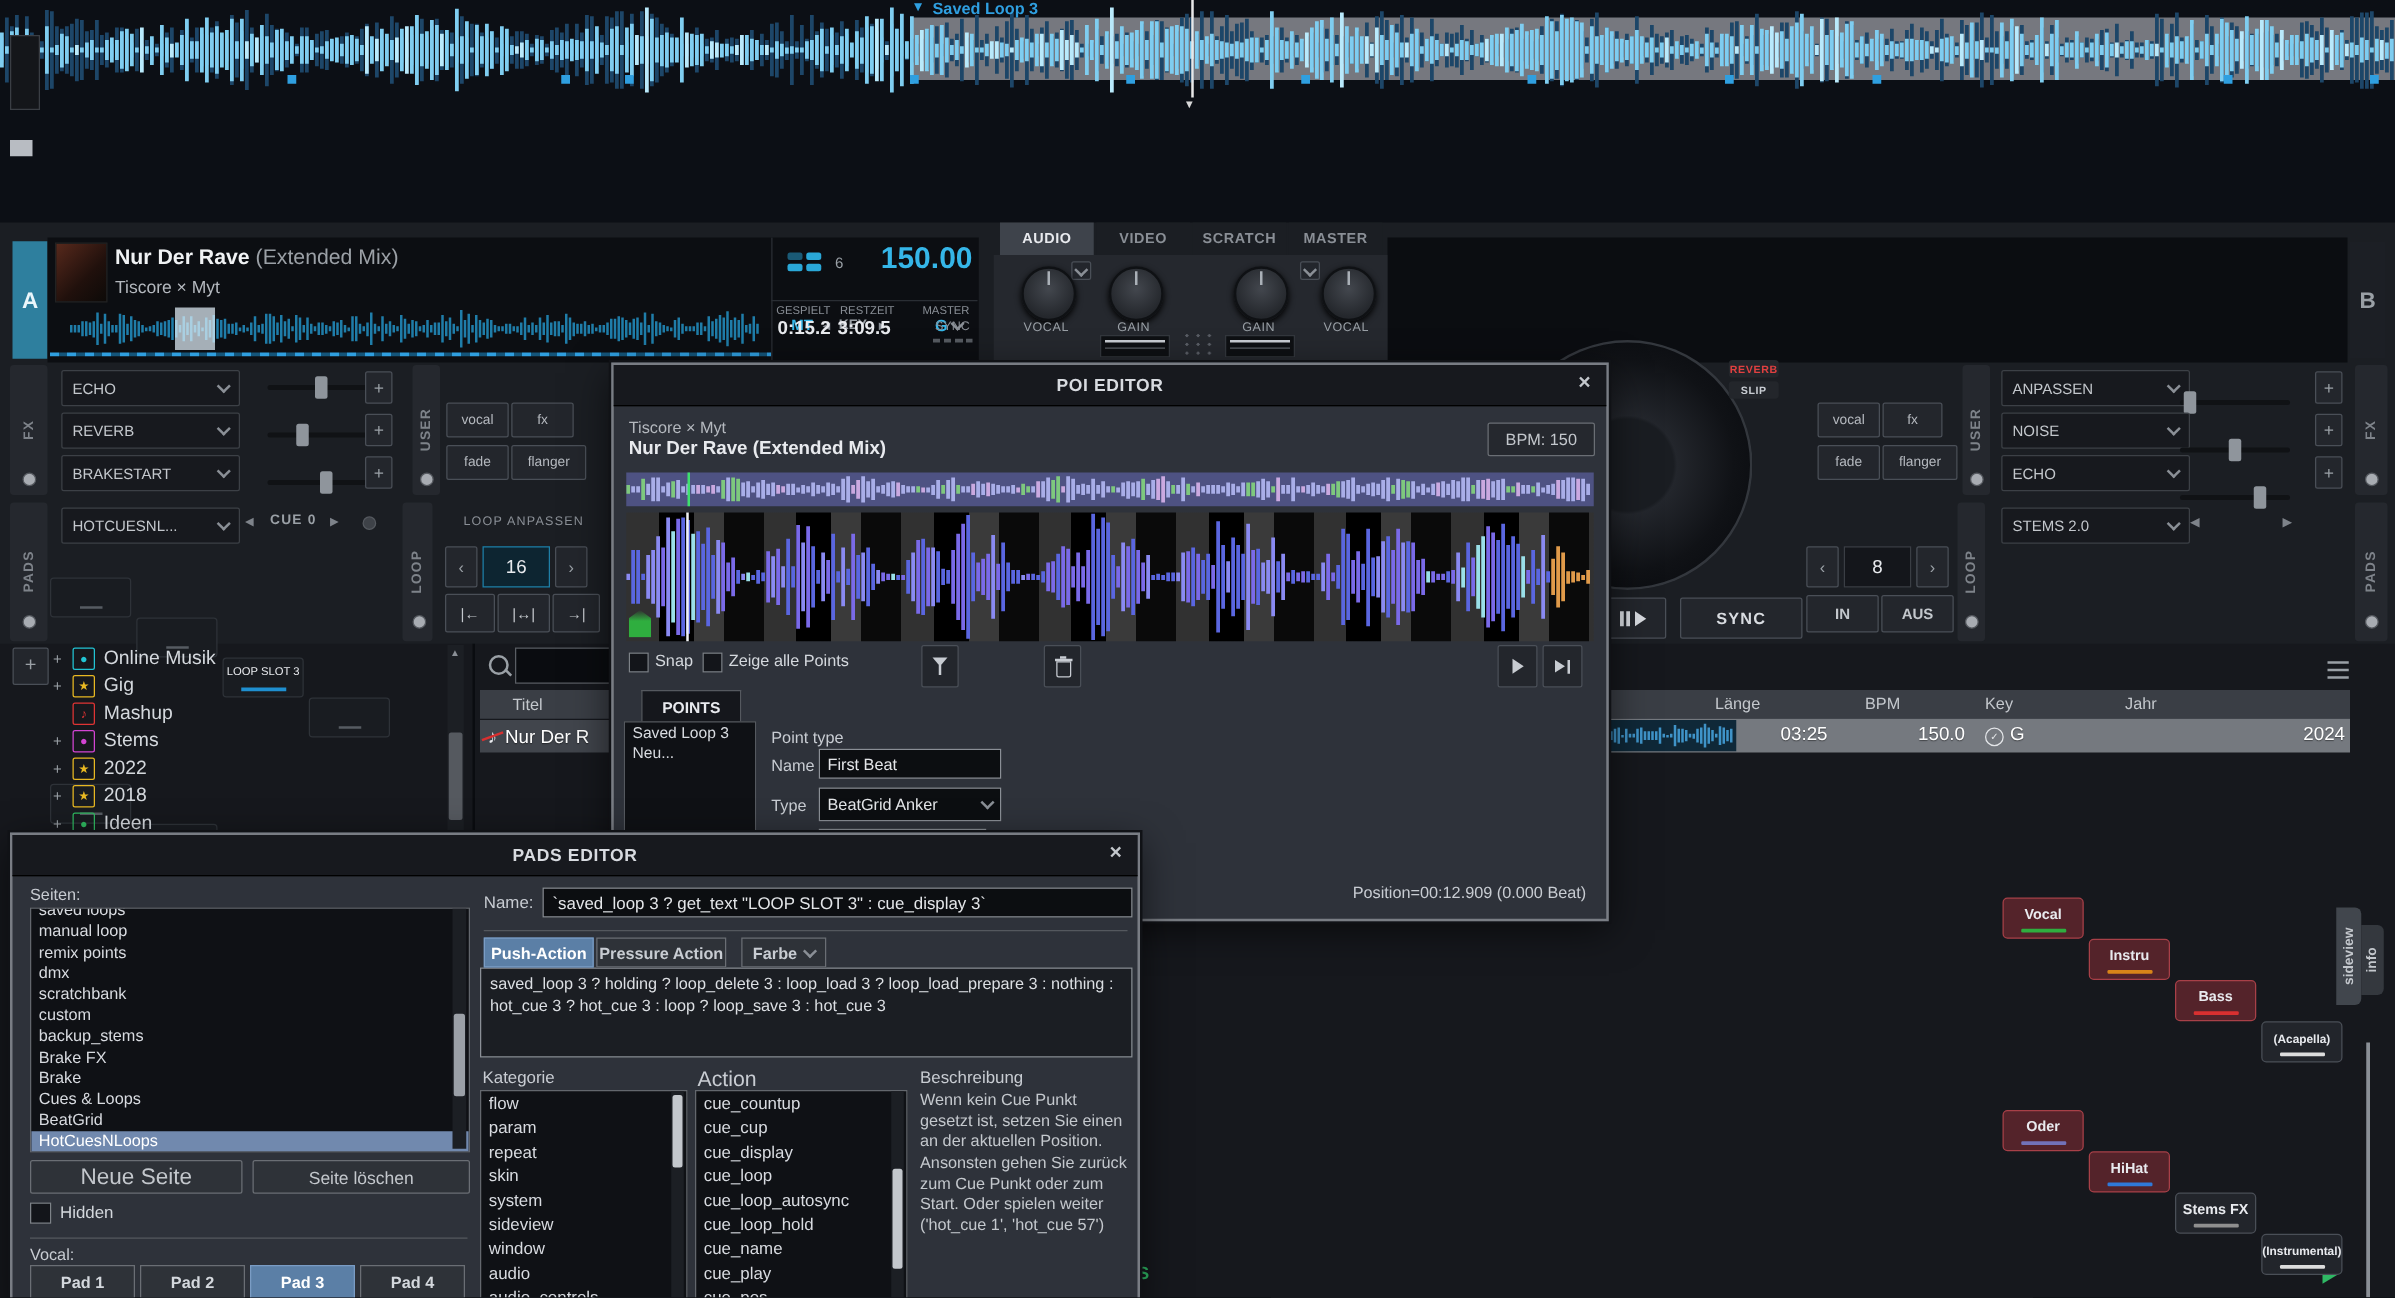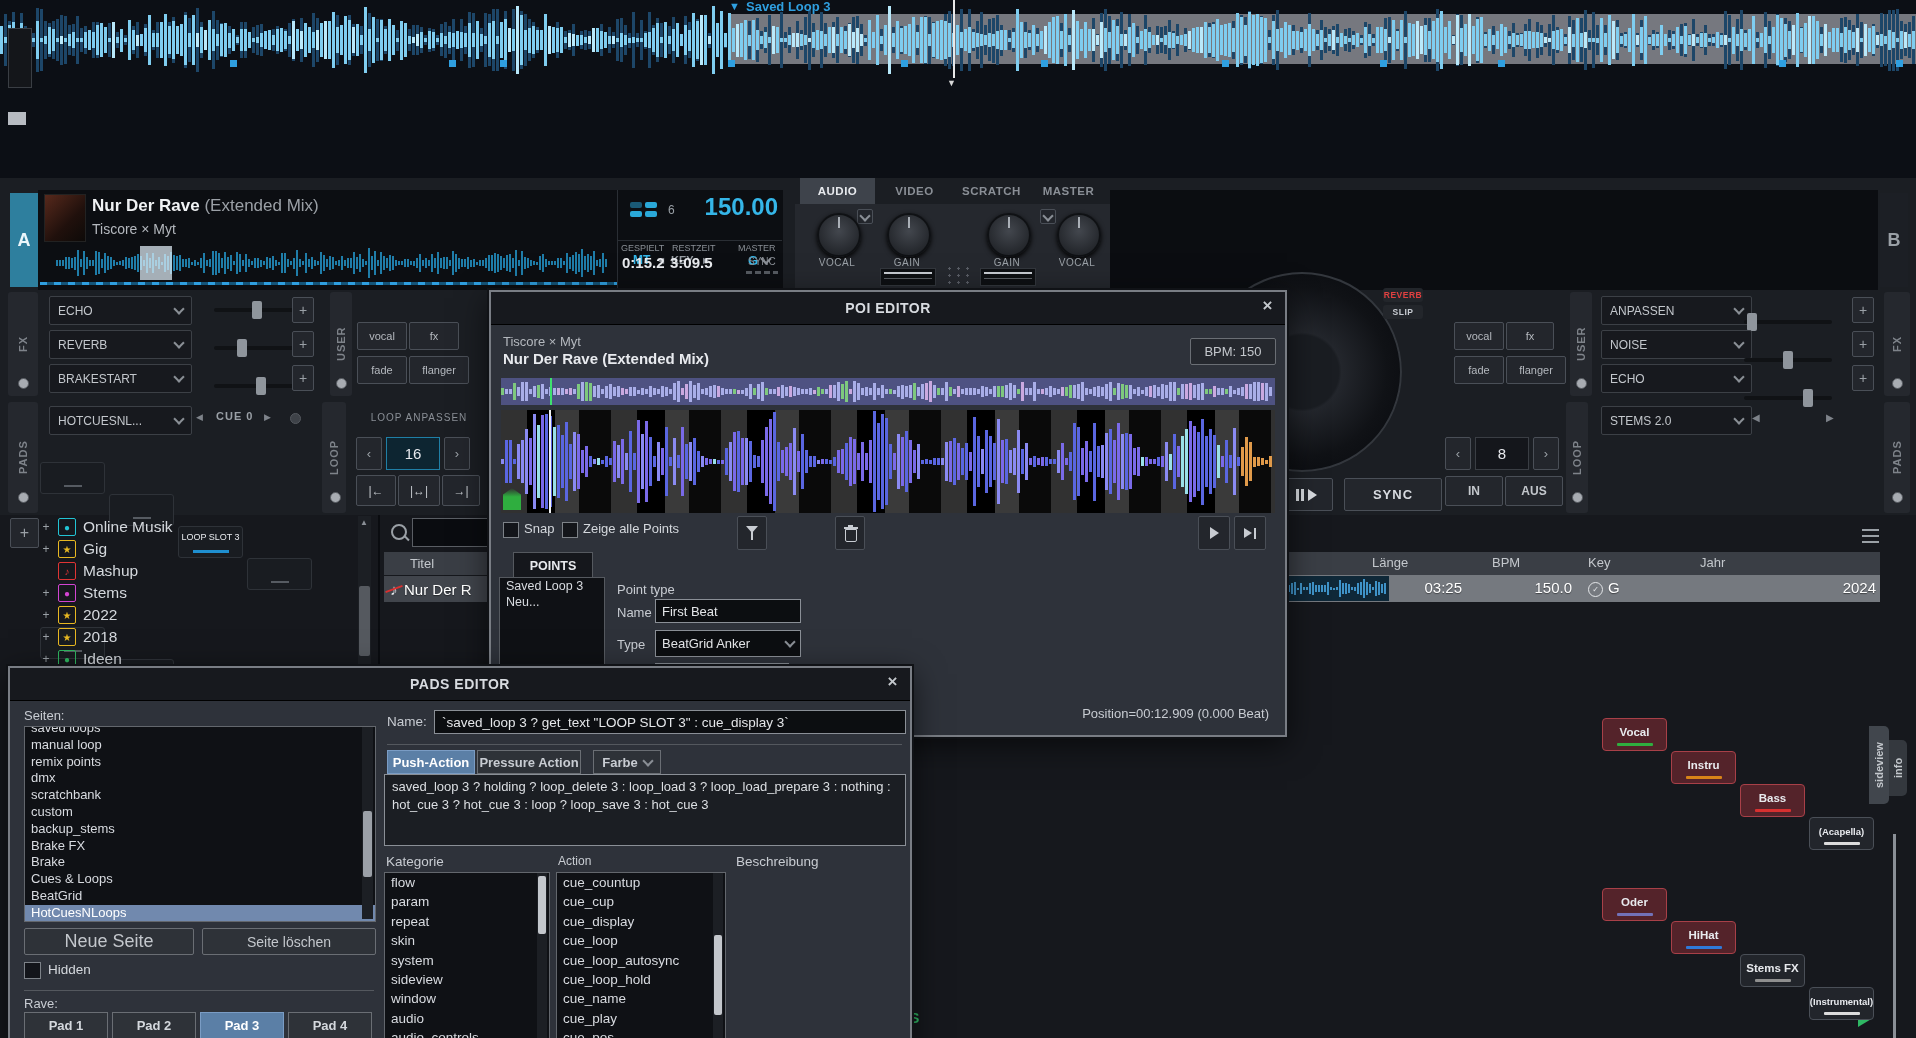--- a/index.html
+++ b/index.html
@@ -1905,29 +1905,29 @@
         <div class="it sel" style="line-height: 14.8px;">HotCuesNLoops</div>
       </div>
     <div class="abs sb" style="left:352px;top:59px;width:11px;height:192px;">
         <b style="top:84px;height:66px;"></b>
       </div>
     <div class="abs btn" style="left:14px;top:260px;width:168px;height:25px;font-size:18px;background:#2e3238;border-color:#6a6e74;">Neue Seite</div>
     <div class="abs btn" style="left:192px;top:260px;width:172px;height:25px;font-size:14px;background:#2e3238;border-color:#6a6e74;">Seite löschen</div>
     <span class="abs cb" style="left:14px;top:294px;width:15px;height:15px;"></span>
     <div class="abs" style="left:38px;top:294px;font-size:13.5px;color:#d4d8dd;">Hidden</div>
     <div class="abs" style="left:14px;top:322px;width:350px;height:1px;background:#54585e;"></div>
-    <div class="abs" style="left:14px;top:328px;font-size:13px;color:#c8ccd2;">Rave:</div>
+    <div class="abs" style="left:14px;top:328px;font-size:13px;color:#c8ccd2;">Vocal:</div>
     <div id="pad-buttons"></div>
     <div class="abs" style="left:377px;top:46px;font-size:13.5px;color:#c8ccd2;">Name:</div>
     <div class="abs" style="left:424px;top:42px;width:456px;height:22px;background:#0c0e11;border:1px solid #8a8f96;font-size:13.5px;color:#e4e6e9;display:flex;align-items:center;padding:0 7px;white-space:nowrap;overflow:hidden;">`saved_loop 3 ? get_text "LOOP SLOT 3" : cue_display 3`</div>
     <div class="abs" style="left:377px;top:76px;width:515px;height:1px;background:#54585e;"></div>
     <div id="action-tabs"></div>
     <div class="abs" style="left:374px;top:106px;width:506px;height:64px;background:#1b1e23;border:1px solid #8a8f96;font-size:13px;color:#dcdfe3;padding:3px 7px;line-height:1.35;">saved_loop 3 ? holding ? loop_delete 3 : loop_load 3 ? loop_load_prepare 3 : nothing : hot_cue 3 ? hot_cue 3 : loop ? loop_save 3 : hot_cue 3</div>
     <div class="abs" style="left:376px;top:186px;font-size:13.5px;color:#c8ccd2;">Kategorie</div>
-    <div class="abs" style="left:548px;top:186px;font-size:12px;color:#c8ccd2;">Action</div>
+    <div class="abs" style="left:548px;top:186px;font-size:17px;color:#c8ccd2;">Action</div>
     <div class="abs" style="left:726px;top:186px;font-size:13.5px;color:#c8ccd2;">Beschreibung</div>
     <div class="abs listbox" id="kategorie-list" style="left:374px;top:204px;width:164px;height:176px;">
         <div class="it" style="font-size: 13.5px; line-height: 17.4px;">flow</div>
         <div class="it" style="font-size: 13.5px; line-height: 17.4px;">param</div>
         <div class="it" style="font-size: 13.5px; line-height: 17.4px;">repeat</div>
         <div class="it" style="font-size: 13.5px; line-height: 17.4px;">skin</div>
         <div class="it" style="font-size: 13.5px; line-height: 17.4px;">system</div>
         <div class="it" style="font-size: 13.5px; line-height: 17.4px;">sideview</div>
         <div class="it" style="font-size: 13.5px; line-height: 17.4px;">window</div>
         <div class="it" style="font-size: 13.5px; line-height: 17.4px;">audio</div>
@@ -1943,20 +1943,21 @@
         <div class="it" style="font-size: 13.5px; line-height: 17.4px;">cue_loop</div>
         <div class="it" style="font-size: 13.5px; line-height: 17.4px;">cue_loop_autosync</div>
         <div class="it" style="font-size: 13.5px; line-height: 17.4px;">cue_loop_hold</div>
         <div class="it" style="font-size: 13.5px; line-height: 17.4px;">cue_name</div>
         <div class="it" style="font-size: 13.5px; line-height: 17.4px;">cue_play</div>
         <div class="it" style="font-size: 13.5px; line-height: 17.4px;">cue_pos</div>
       </div>
     <div class="abs sb" style="left:703px;top:205px;width:10px;height:174px;">
         <b style="top:62px;height:80px;background:#c3c7cc;"></b>
       </div>
+    <div class="abs" style="left:726px;top:204px;width:166px;font-size:13px;color:#c4c8cd;line-height:1.28;">Wenn kein Cue Punkt gesetzt ist, setzen Sie einen an der aktuellen Position. Ansonsten gehen Sie zurück zum Cue Punkt oder zum Start. Oder spielen weiter ('hot_cue 1', 'hot_cue 57')</div>
   <div class="abs tab" style="left: 377px; top: 82px; width: 86px; height: 22px; font-size: 13px; font-weight: bold; background: rgb(91, 127, 166); border: 1px solid rgb(122, 156, 196); color: rgb(255, 255, 255); gap: 6px;">
         <span>Push-Action</span>
       </div>
       <div class="abs tab" style="left: 467px; top: 82px; width: 102px; height: 22px; font-size: 13px; font-weight: bold; background: rgb(46, 50, 56); border: 1px solid rgb(106, 110, 116); color: rgb(200, 204, 210); gap: 6px;">
         <span>Pressure Action</span>
       </div>
       <div class="abs tab" style="left: 583px; top: 82px; width: 66px; height: 22px; font-size: 13px; font-weight: bold; background: rgb(46, 50, 56); border: 1px solid rgb(106, 110, 116); color: rgb(200, 204, 210); gap: 6px;">
         <span>Farbe</span>
         <span class="chv"></span>
       </div>

